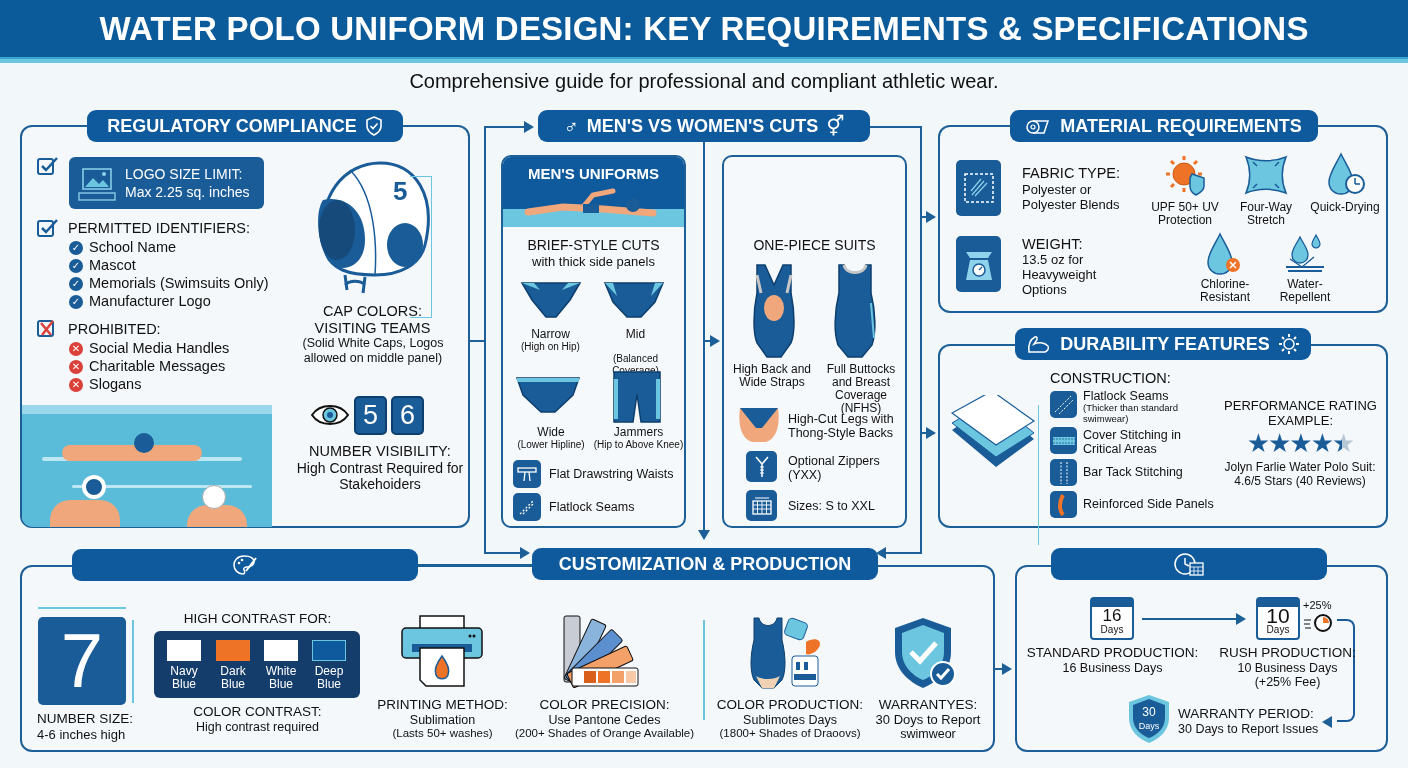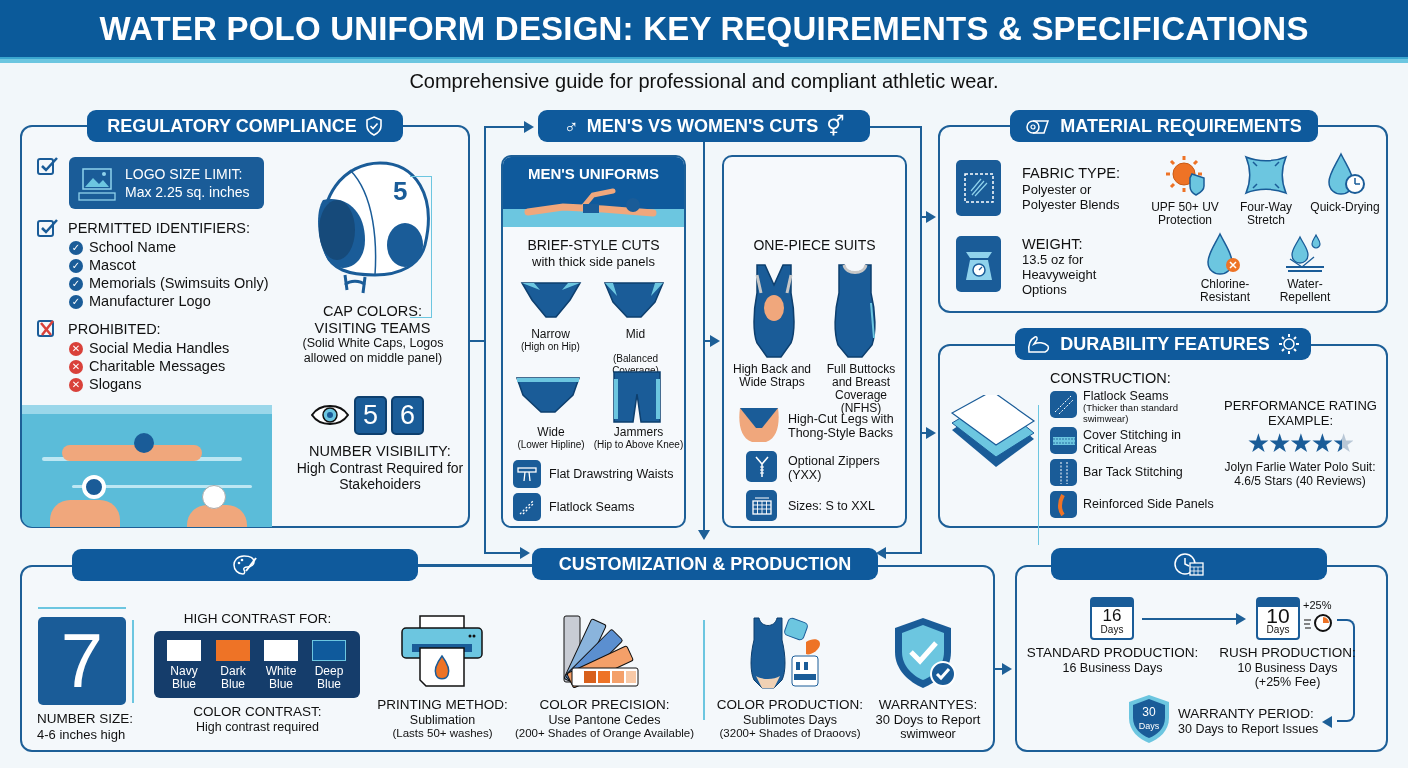--- a/index.html
+++ b/index.html
@@ -434,21 +434,21 @@
     <path d="M6 60 L12 72 H24 L30 60 C24 64 12 64 6 60 Z" fill="#f0d1b4"></path>
     <rect x="36" y="4" width="20" height="18" rx="4" transform="rotate(20 46 13)" fill="#6cc6e0" stroke="#1a5c98"></rect>
     <path d="M56 26 C62 22 70 22 70 28 C70 34 60 40 56 38 Z" fill="#ee7326"></path>
     <rect x="42" y="40" width="26" height="30" rx="3" fill="#fff" stroke="#1a5c98"></rect>
     <rect x="44" y="58" width="22" height="6" fill="#1a5c98"></rect>
     <rect x="46" y="46" width="4" height="8" fill="#1a5c98"></rect>
     <rect x="54" y="46" width="4" height="8" fill="#1a5c98"></rect>
   </svg>
 <div class="abs c b" style="left:710px;top:697px;width:160px;font-size:13.5px">COLOR PRODUCTION:</div>
 <div class="abs c" style="left:710px;top:713px;width:160px;font-size:12.5px">Sublimotes Days</div>
-<div class="abs c" style="left:706px;top:727px;width:168px;font-size:11.5px">(3200+ Shades of Draoovs)</div>
+<div class="abs c" style="left:706px;top:727px;width:168px;font-size:11.5px">(1800+ Shades of Draoovs)</div>
 
 <svg class="abs" style="left:893px;top:616px" width="68" height="74" viewBox="0 0 68 74">
     <path d="M30 2 L58 12 V36 C58 54 44 66 30 72 C16 66 2 54 2 36 V12 Z" fill="#1a5c98"></path>
     <path d="M30 9 L51 17 V36 C51 50 40 60 30 64 C20 60 9 50 9 36 V17 Z" fill="#6cc6e0"></path>
     <path d="M18 36 L27 45 L43 27" fill="none" stroke="#fff" stroke-width="5"></path>
     <circle cx="50" cy="58" r="12" fill="#1a5c98" stroke="#fff" stroke-width="2"></circle>
     <path d="M44 58 L48 62 L56 53" fill="none" stroke="#fff" stroke-width="3"></path>
   </svg>
 <div class="abs c b" style="left:868px;top:697px;width:120px;font-size:13.5px">WARRANTYES:</div>
 <div class="abs c" style="left:868px;top:713px;width:120px;font-size:13px;line-height:14px">30 Doys to Report</div>

